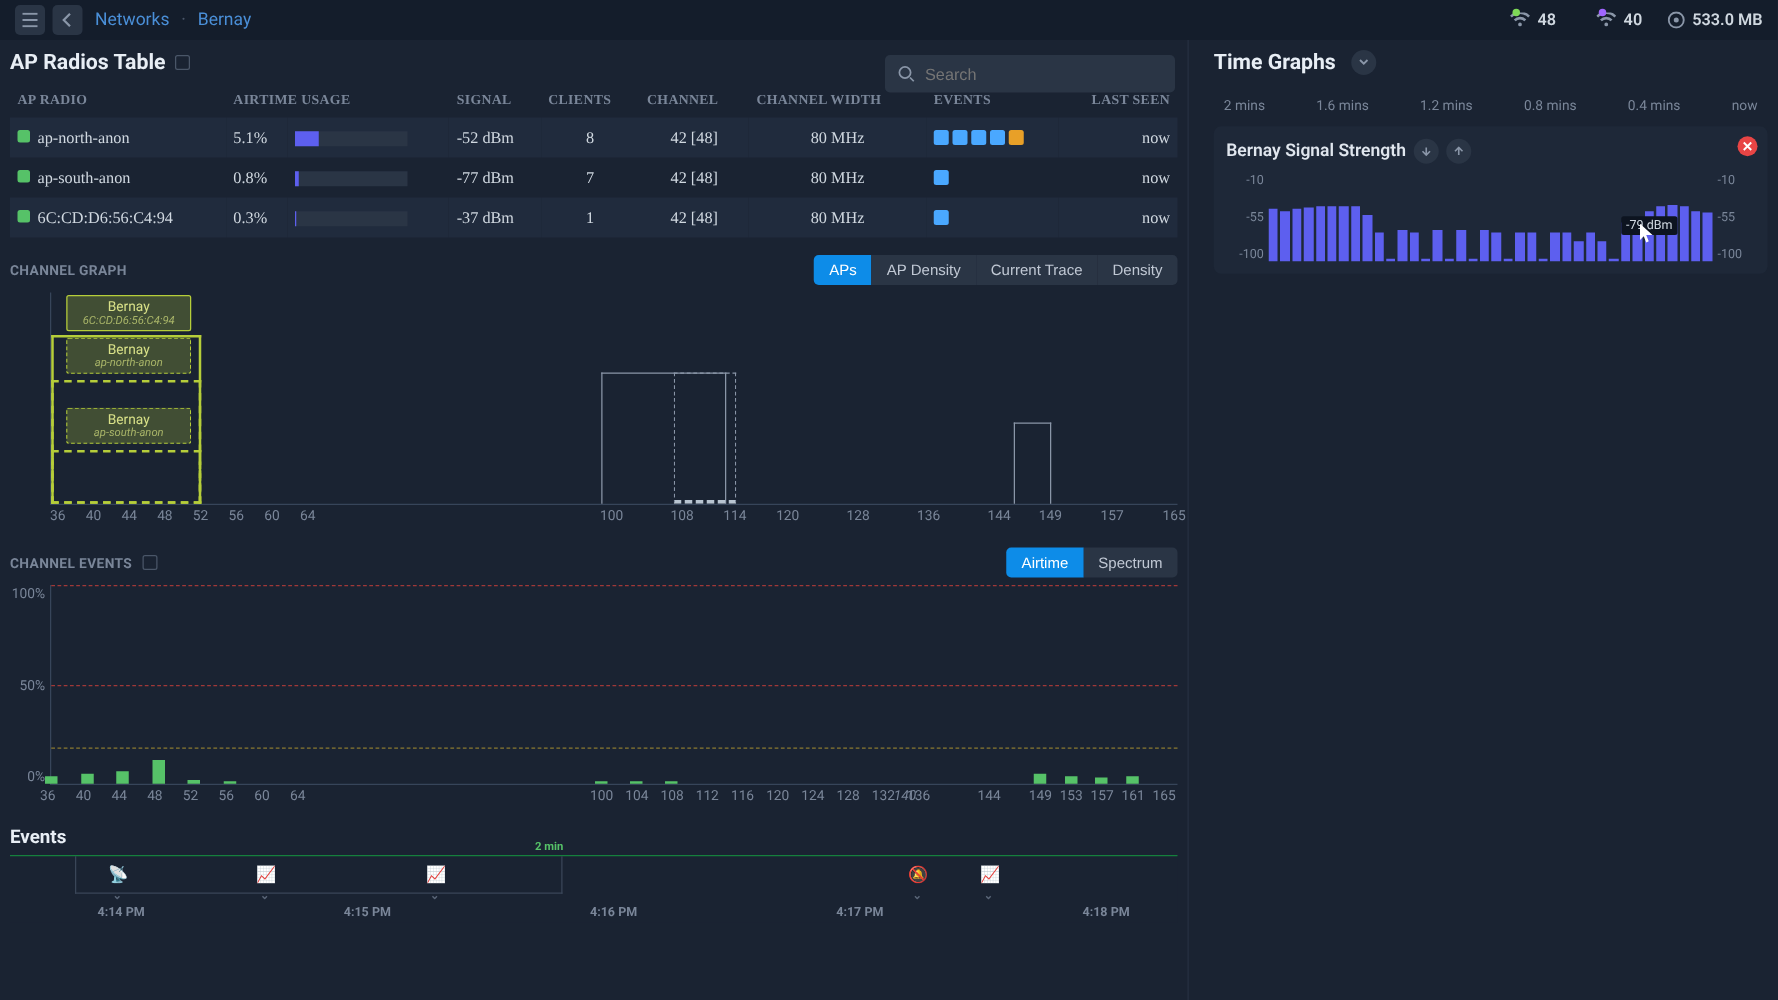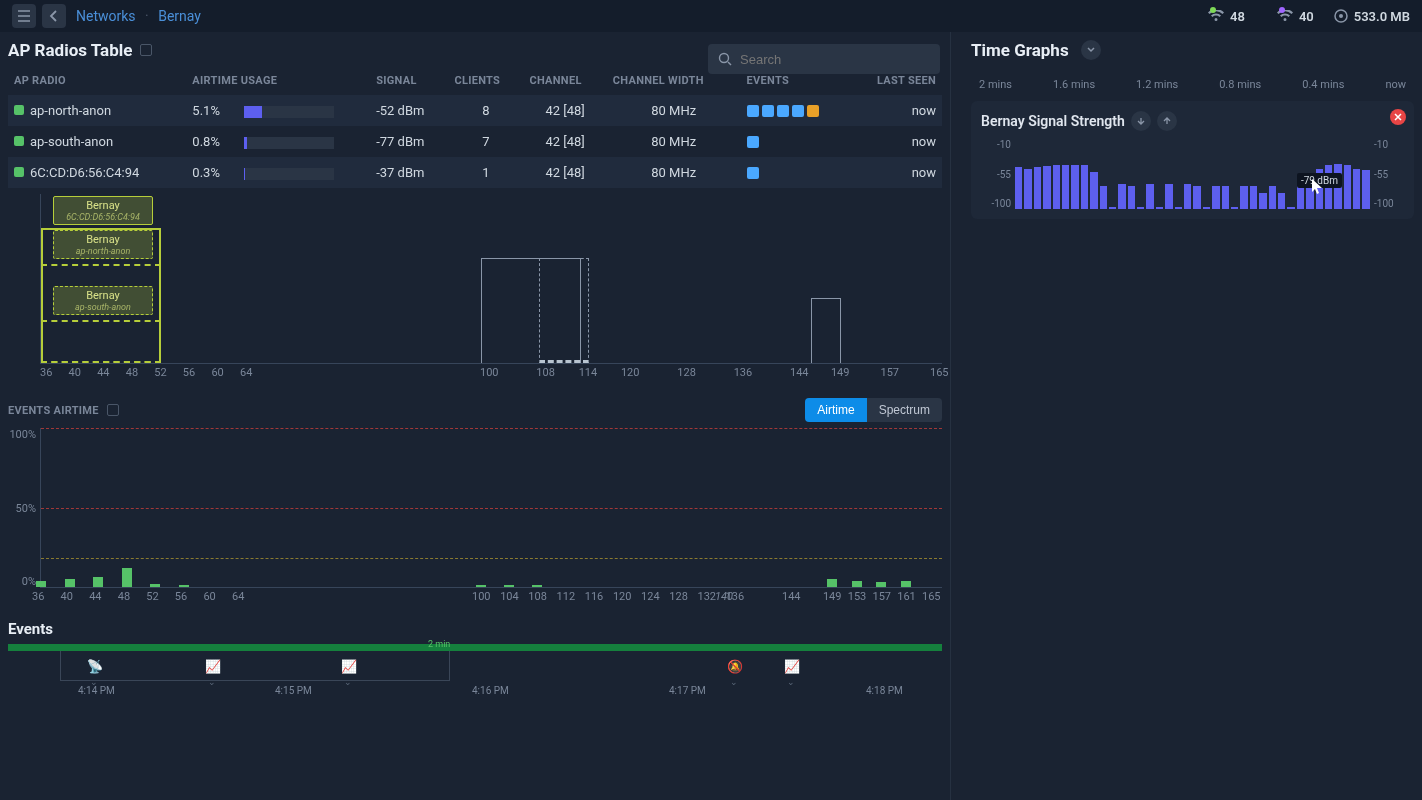--- a/index.html
+++ b/index.html
@@ -30,21 +30,21 @@
 .left-col { width: 950px; padding: 8px; overflow: hidden; }
 .right-col { flex: 1; padding: 8px 8px 8px 20px; border-left: 1px solid #263141; }
 
 .section-title { font-size: 17px; font-weight: 700; color: #e8eef5; margin-bottom: 6px; display: flex; align-items: center; gap: 8px; }
 .copy-ico { width: 12px; height: 12px; border: 1px solid #4a5668; border-radius: 2px; display: inline-block; }
 
 .search-box { position: absolute; top: 44px; left: 708px; width: 232px; height: 30px; background: #2a3545; border-radius: 4px; display: flex; align-items: center; padding: 0 10px; gap: 8px; }
 .search-box input { background: none; border: none; color: #d0d8e0; outline: none; flex: 1; font-size: 13px; }
 .mag { width: 14px; height: 14px; }
 
-table.radios { width: 100%; border-collapse: collapse; margin-top: 4px; }
+table.radios { width: 100%; border-collapse: collapse; margin-top: 4px; font-family: Liberation Serif, serif; }
 table.radios th { text-align: left; font-size: 11px; font-weight: 700; color: #7a8699; padding: 8px 6px; letter-spacing: 0.3px; }
 table.radios td { padding: 8px 6px; font-size: 13px; color: #d0d8e0; }
 table.radios tbody tr:nth-child(odd) { background: #202b3d; }
 .ap-dot { width: 10px; height: 10px; background: #56c268; border-radius: 2px; display: inline-block; margin-right: 6px; }
 .usage-bar { width: 90px; height: 12px; background: #2a3545; display: inline-block; vertical-align: middle; position: relative; }
 .usage-bar .fill { position: absolute; left: 0; top: 0; bottom: 0; background: #5d5fef; }
 .ev-icons { display: flex; gap: 3px; }
 .ev-icons span { width: 12px; height: 12px; display: inline-block; }
 
 .networks-graph-hdr { display: flex; align-items: center; margin-top: 18px; }
@@ -71,21 +71,21 @@
 .airtime-chart { position: relative; height: 180px; margin-top: 6px; }
 .airtime-chart .yaxis { position: absolute; left: 0; top: 0; bottom: 20px; width: 28px; display: flex; flex-direction: column; justify-content: space-between; font-size: 11px; color: #7a8699; text-align: right; }
 .airtime-chart .plot { position: absolute; left: 32px; right: 0; top: 0; bottom: 20px; border-left: 1px solid #37455a; border-bottom: 1px solid #37455a; }
 .airtime-chart .xaxis { position: absolute; left: 32px; right: 0; bottom: 0; height: 18px; font-size: 11px; color: #7a8699; }
 .dashed-line { position: absolute; left: 0; right: 0; border-top: 1px dashed #4a5668; }
 .dashed-line.red { border-color: #a03838; }
 .dashed-line.yellow { border-color: #8a7a30; }
 .air-bar { position: absolute; bottom: 0; width: 10px; background: #56c268; }
 
 .events-row { margin-top: 12px; }
-.events-timeline { position: relative; height: 54px; background: #1a2332; margin-top: 4px; border-top: 7px solid #15803d; }
+.events-timeline { position: relative; height: 54px; background: #1a2332; margin-top: 4px; border-top: 1px solid #15803d; font-weight: bold; }
 .ev-mark { position: absolute; top: 6px; width: 18px; height: 18px; display: flex; align-items: center; justify-content: center; }
 .ev-time { position: absolute; bottom: 2px; font-size: 10px; color: #7a8699; }
 .ev-bracket { position: absolute; top: 0; border: 1px solid #3a4658; border-top: none; height: 30px; }
 .ev-dur { position: absolute; top: -12px; font-size: 9px; color: #56c268; }
 
 
 .time-hdr { display: flex; align-items: center; gap: 12px; }
 .round-btn { width: 20px; height: 20px; border-radius: 50%; background: #2a3545; display: flex; align-items: center; justify-content: center; font-size: 10px; color: #8a96a8; cursor: pointer; }
 .time-axis { display: flex; justify-content: space-between; font-size: 11px; color: #7a8699; margin-top: 18px; padding: 0 8px; }
 .tg-panel { background: #1e2838; border-radius: 6px; padding: 10px; margin-top: 10px; position: relative; }
@@ -218,20 +218,29 @@
               <div class="ev-icons">
                 <span style="background:#4aa8ff;border-radius:2px"></span>
               </div>
             </td>
     <td style="text-align:right">now</td>
           </tr>
         </tbody>
     </table>
 
 
+    <div class="sub-label">
+      <span>CHANNEL GRAPH</span>
+      <div class="btn-group">
+        <button class="btn active">APs</button>
+        <button class="btn">AP Density</button>
+        <button class="btn">Current Trace</button>
+        <button class="btn">Density</button>
+      </div>
+    </div>
 
     <div class="chart-area">
       <div class="plot" id="cg-plot">
 
         <div class="net-box" style="left:12px;top:2px;width:100px">
           <div>Bernay</div>
           <div class="sub">6C:CD:D6:56:C4:94</div>
         </div>
         <div class="net-box dashed" style="left:12px;top:36px;width:100px">
           <div>Bernay</div>
@@ -265,21 +274,21 @@
           <span style="position: absolute; left: 637.273px;">128</span>
           <span style="position: absolute; left: 693.636px;">136</span>
           <span style="position: absolute; left: 750px;">144</span>
           <span style="position: absolute; left: 790.952px;">149</span>
           <span style="position: absolute; left: 840.476px;">157</span>
           <span style="position: absolute; left: 890px;">165</span>
         </div>
     </div>
 
     <div class="sub-label">
-      <span>EVENTS AIRTIME</span>
+      <span>CHANNEL EVENTS</span>
       <span class="copy-ico" style="margin-left:8px"></span>
       <div class="btn-group">
         <button class="btn active">Airtime</button>
         <button class="btn">Spectrum</button>
       </div>
     </div>
 
     <div class="airtime-chart">
       <div class="yaxis" id="at-yaxis">
           <div>100%</div>

